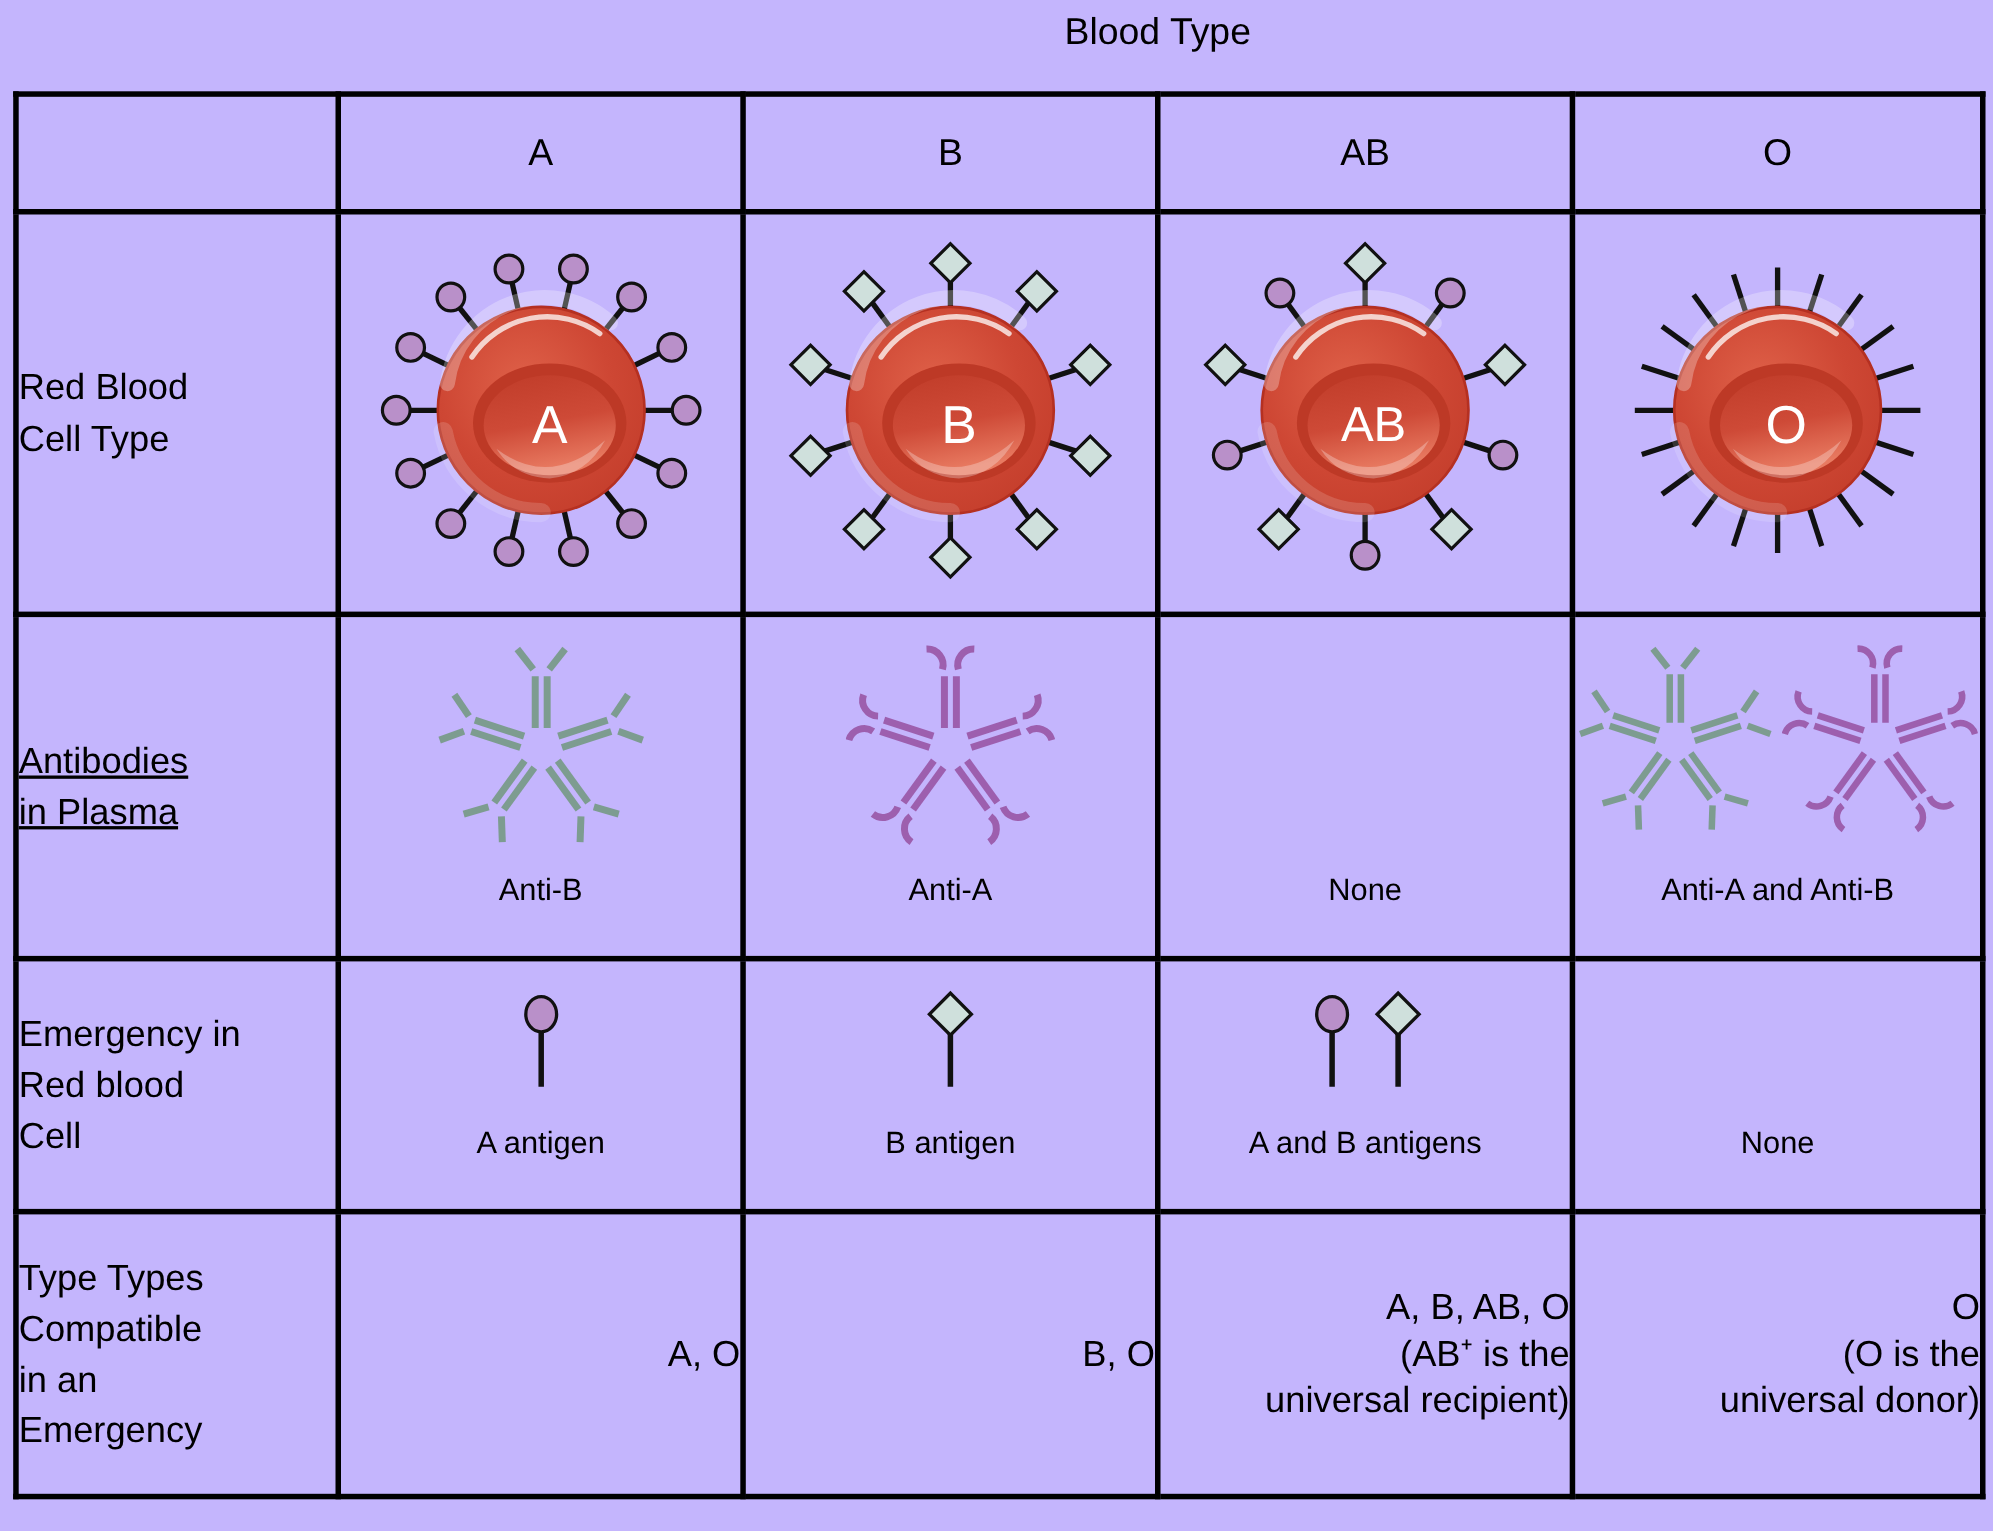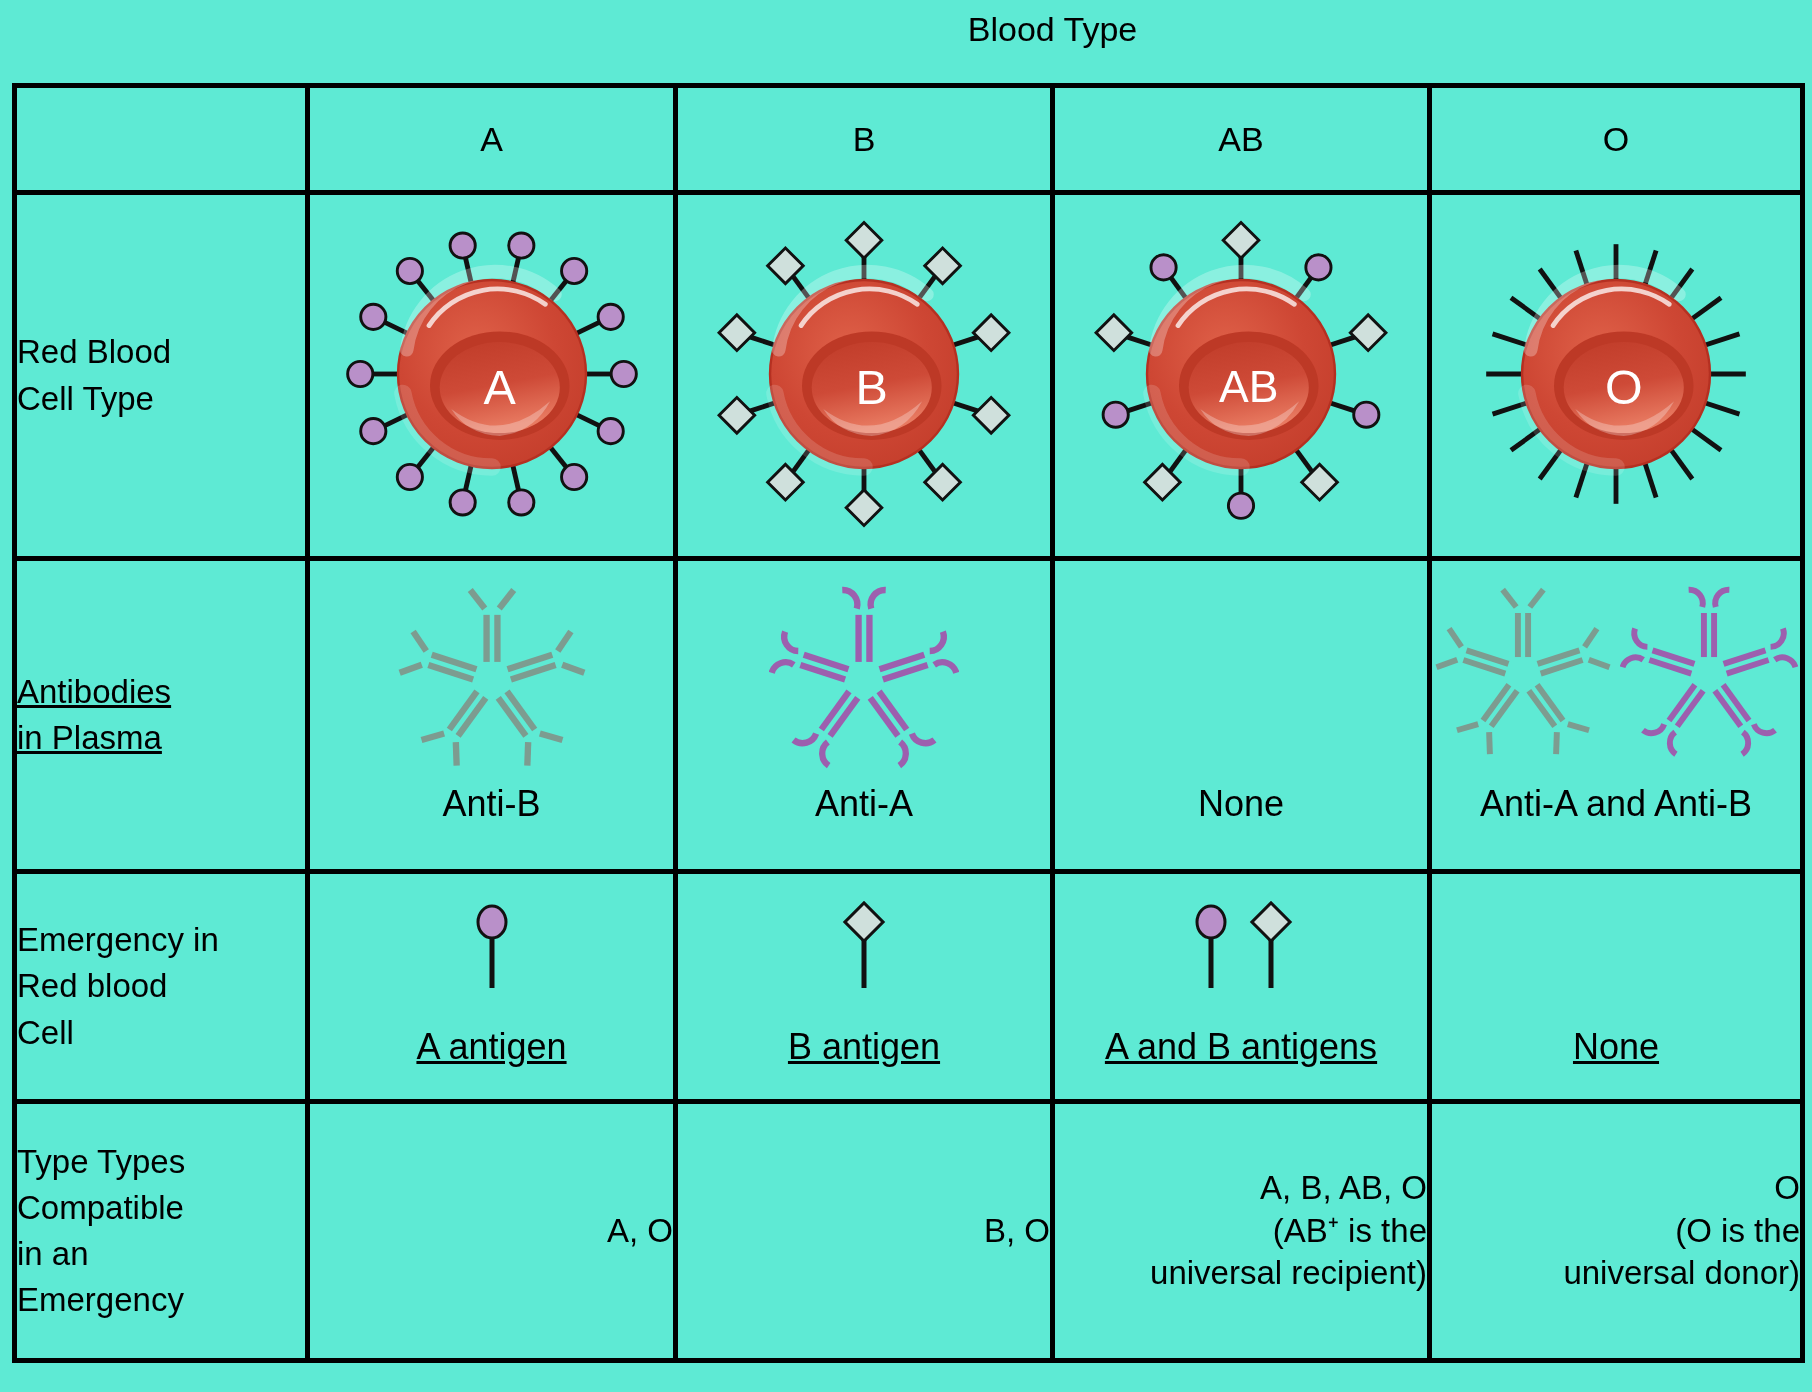--- a/index.html
+++ b/index.html
@@ -1,17 +1,17 @@
 <!DOCTYPE html>
 <html><head>
 <meta charset="utf-8">
 <style>
   html,body{margin:0;padding:0;background:#ffffff;}
   #canvas{
-    position:relative;width:1812px;height:1392px;background:#5eead4;
+    position:relative;width:1812px;height:1392px;background:#c4b5fd;
     font-family:"Liberation Sans",sans-serif;color:#000;overflow:hidden;
   }
   #title{
     position:absolute;left:305px;top:10px;width:1495px;
     text-align:center;font-size:34px;
   }
   table.bt{
     position:absolute;left:12px;top:83px;
     border-collapse:collapse;table-layout:fixed;width:1793px;
   }
@@ -31,23 +31,23 @@
   .stars{
     position:absolute;top:24px;left:0;right:0;
     display:flex;justify-content:center;align-items:flex-start;gap:8px;
   }
   .pins{
     position:absolute;top:24px;left:0;right:0;
     display:flex;justify-content:center;align-items:flex-start;gap:16px;
   }
   .cell-label{
     position:absolute;bottom:44px;left:0;right:0;
-    text-align:center;font-size:36px;
-  }
-  tr.r-antigen .cell-label{bottom:31px;text-decoration:underline;}
+    text-align:center;font-size:28px;
+  }
+  tr.r-antigen .cell-label{bottom:44px;}
   td.compat{
     text-align:right;font-size:33px;line-height:1.3;white-space:pre-line;
   }
 </style>
 </head>
 <body>
 
 <div id="canvas">
   <div id="title">Blood Type</div>
 

